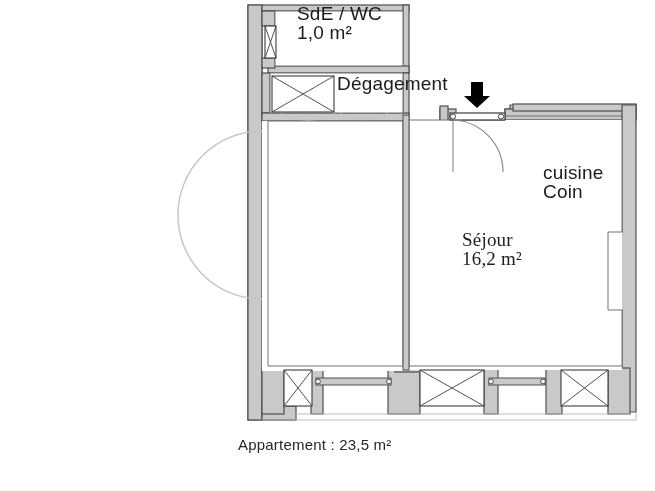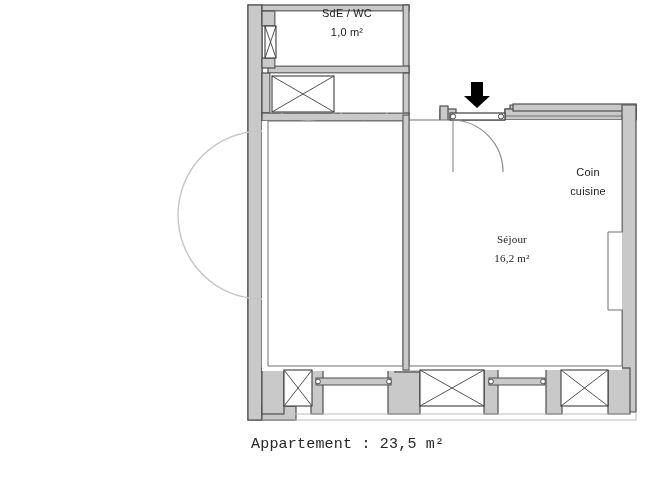--- a/index.html
+++ b/index.html
@@ -23,38 +23,37 @@
     background: #ffffff;
   }
   #plan-svg {
     position: absolute;
     left: 0;
     top: 0;
     display: block;
   }
   .room-label {
     position: absolute;
-    text-align: center;
     color: #1c1c1c;
     font-family: "Liberation Sans", sans-serif;
-    font-size: 11px;
+    font-size: 19px;
     line-height: 19px;
     letter-spacing: 0.2px;
     white-space: nowrap;
     pointer-events: none;
   }
   .room-label .ln {
     display: block;
   }
   #caption {
     position: absolute;
-    left: 251px;
+    left: 238px;
     top: 436px;
     color: #262626;
-    font-family: Liberation Mono, monospace;
+    font-family: Liberation Sans, sans-serif;
     font-size: 15px;
     letter-spacing: 0.2px;
     white-space: nowrap;
   }
 </style>
 </head>
 <body>
 
 <div id="floorplan-root">
 
@@ -196,30 +195,31 @@
     </g>
 
   </svg>
 
   <div class="room-label" style="left:297px; top:4px; width:100px;">
     <span class="ln">SdE / WC</span>
     <span class="ln">1,0 m²</span>
   </div>
 
   <div class="room-label" style="left:337px; top:74px; width:115px;">
+    <span class="ln">Dégagement</span>
   </div>
 
   <div class="room-label" style="left:287px; top:230px; width:100px;">
   </div>
 
   <div class="room-label" style="left:462px; top:230px; width:100px;font-family:Liberation Serif, serif;">
     <span class="ln">Séjour</span>
     <span class="ln">16,2 m²</span>
   </div>
 
   <div class="room-label" style="left:543px; top:163px; width:90px;">
+    <span class="ln">cuisine</span>
     <span class="ln">Coin</span>
-    <span class="ln">cuisine</span>
   </div>
 
   <div id="caption">Appartement : 23,5 m²</div>
 
 </div>
 
 </body></html>

